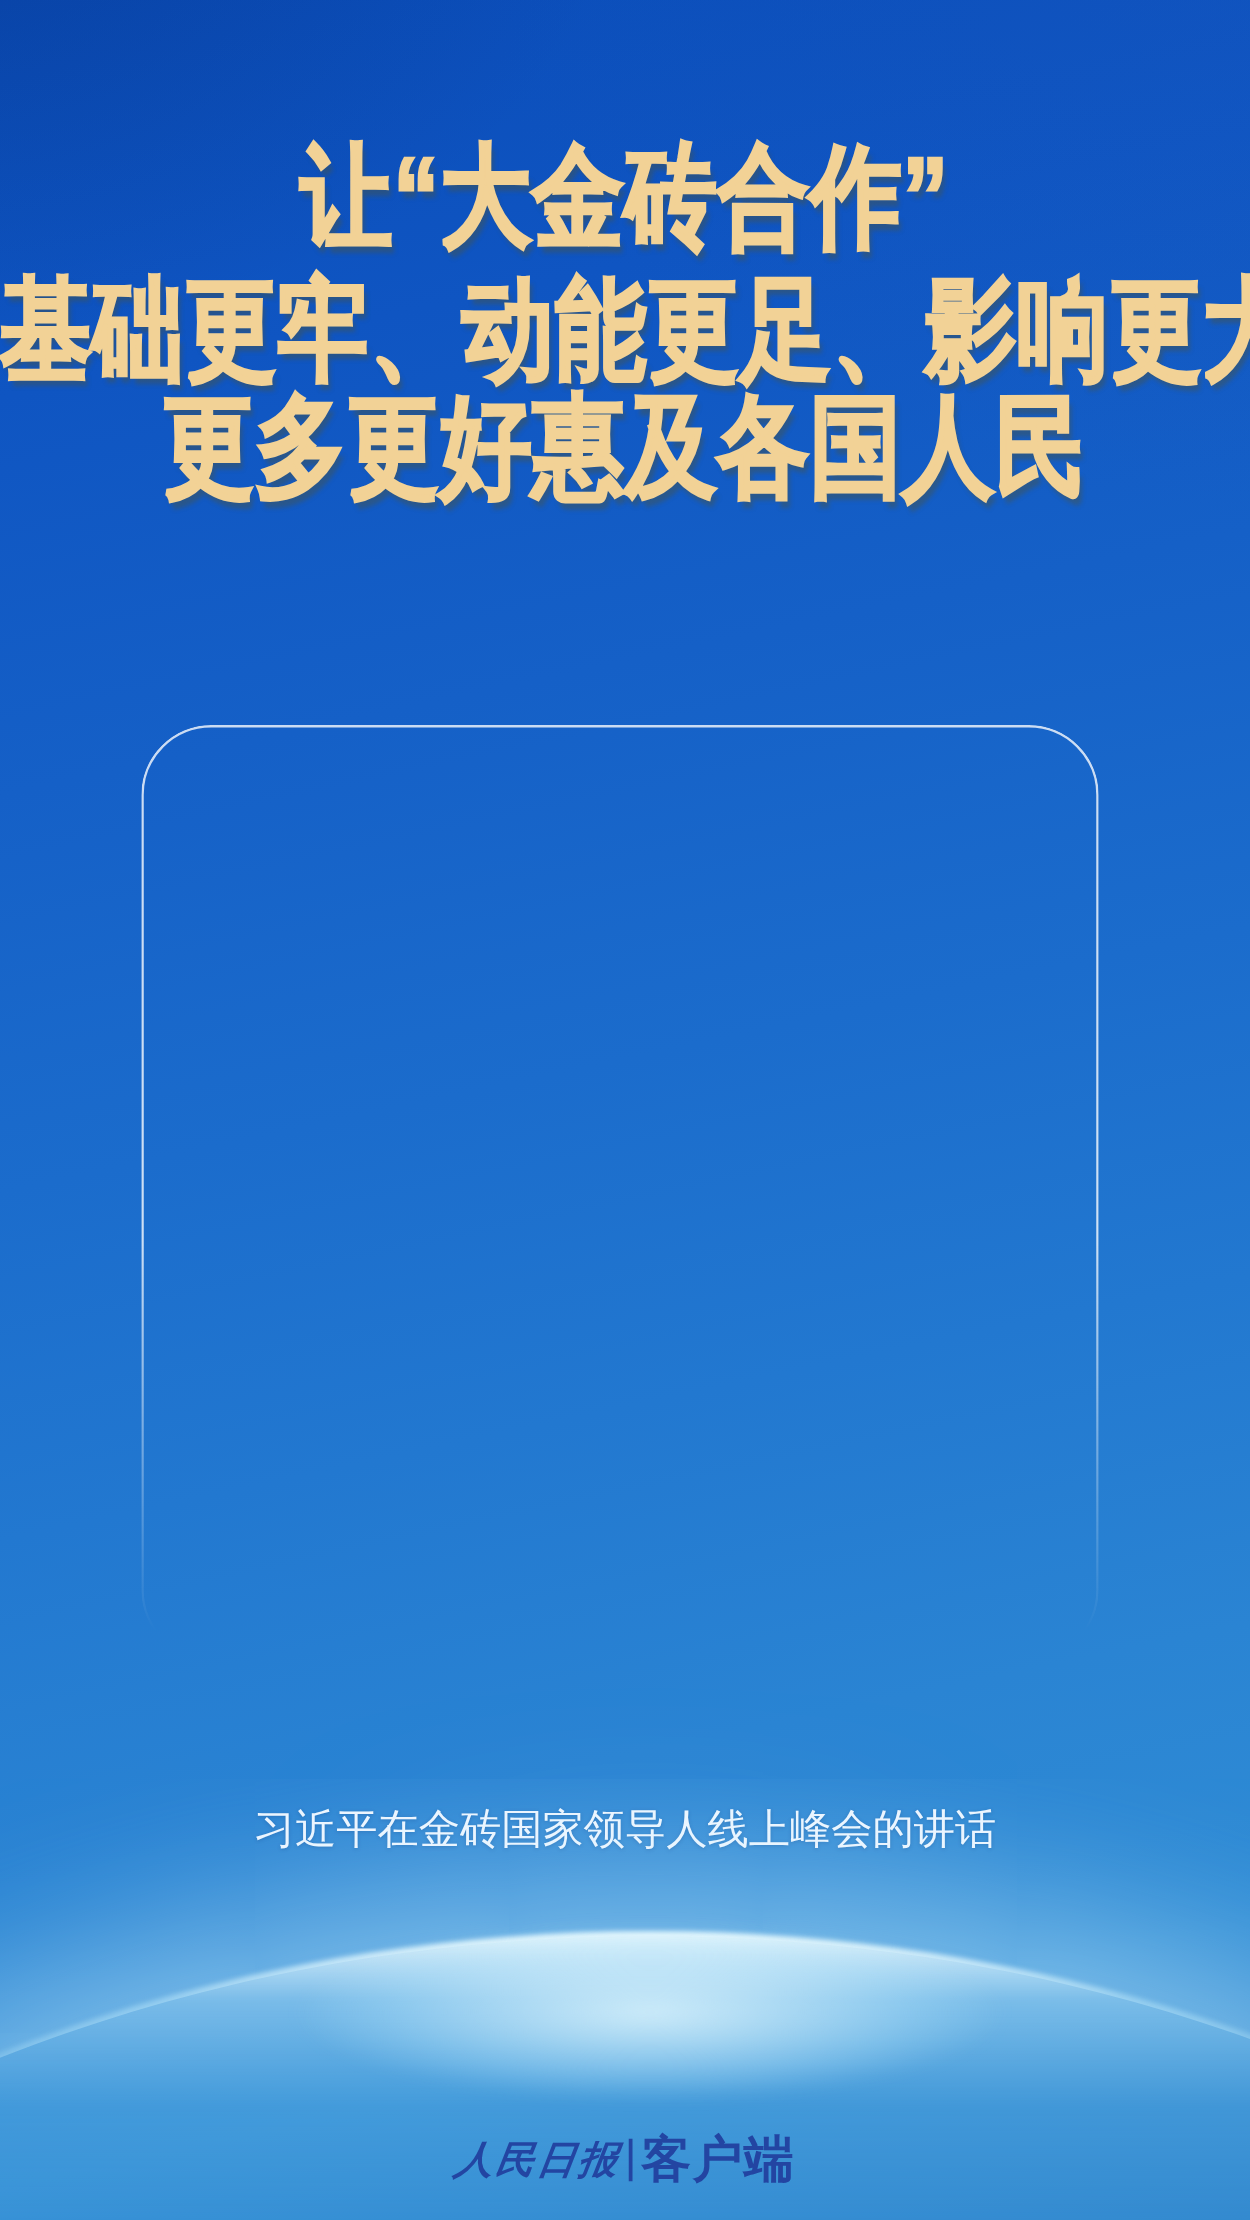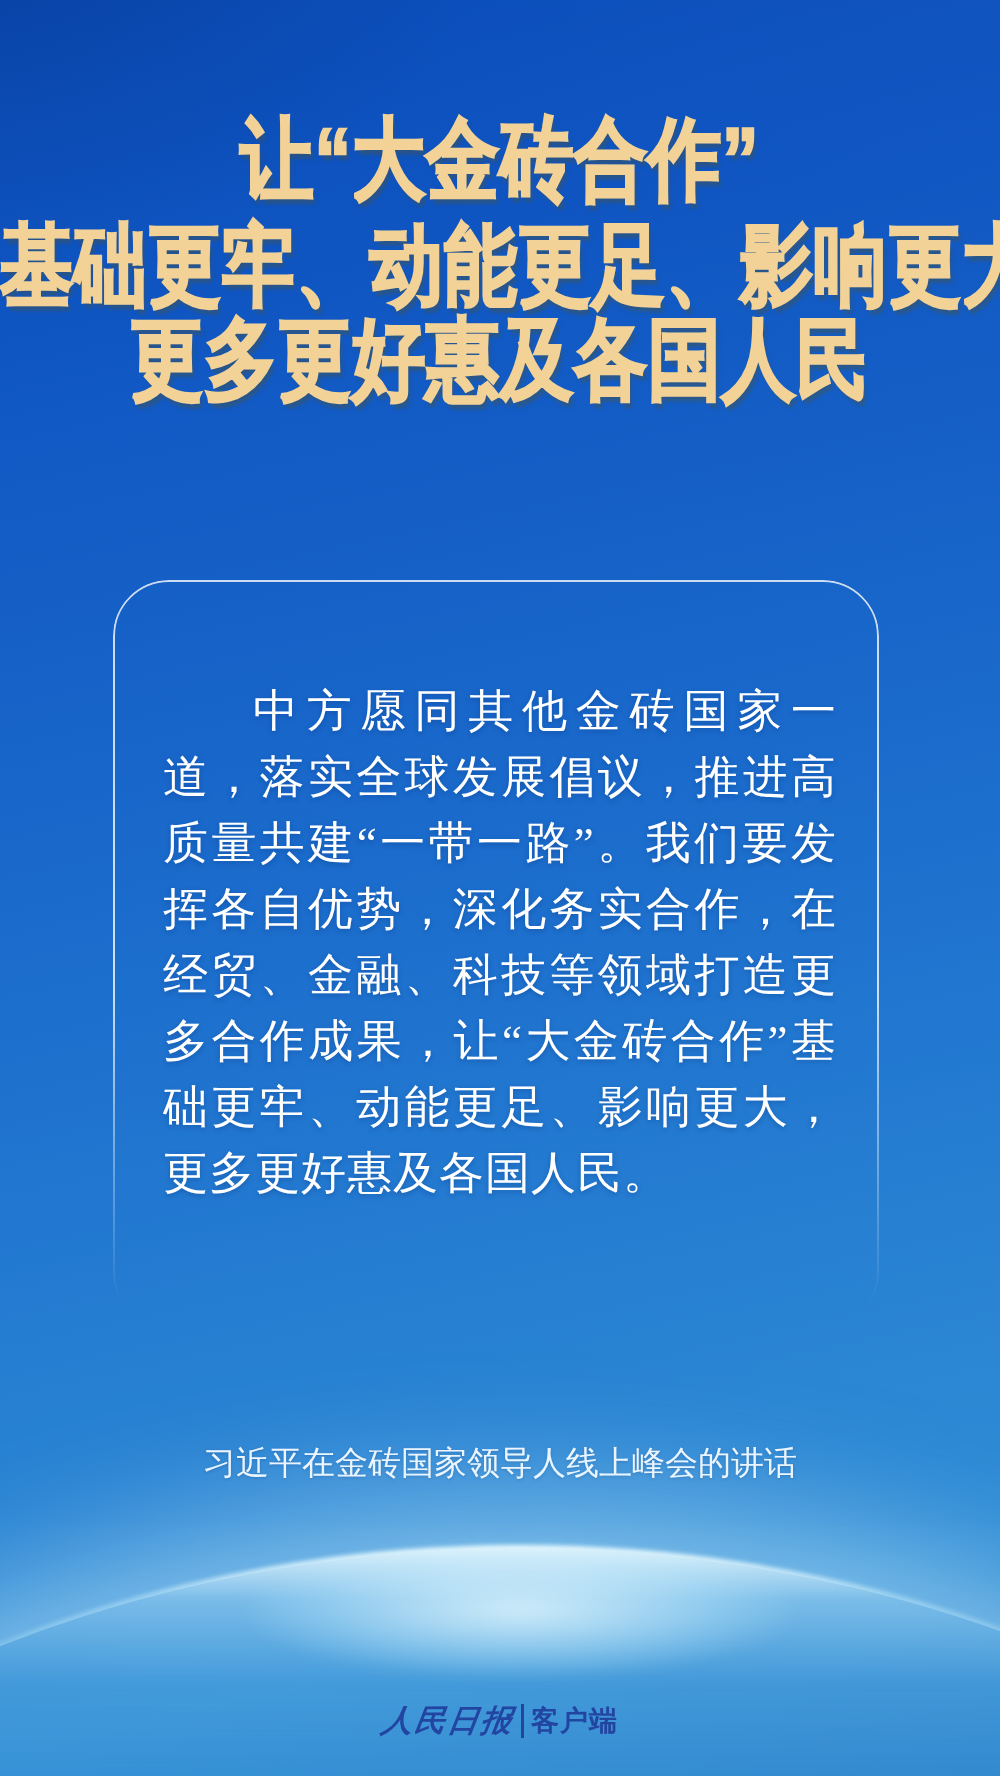--- a/index.html
+++ b/index.html
@@ -137,40 +137,39 @@
     font-size: 31px;
     transform: skewX(-8deg);
     letter-spacing: 2px;
   }
   .brand-divider {
     width: 3px; height: 34px;
     background: #2345a2;
   }
   .brand-suffix {
     font-weight: bold;
-    font-size: 28px;
+    font-size: 40px;
     letter-spacing: 1px;
   }
 </style>
 </head>
 <body>
 
 <div class="page">
 
   <div class="vignette"></div>
 
   <h1 class="title">
     <span class="t-line first">让“大金砖合作”</span>
     <span class="t-line">基础更牢、动能更足、影响更大</span>
     <span class="t-line">更多更好惠及各国人民</span>
   </h1>
 
   <div class="card">
     <div class="card-border"></div>
-    <p class="quote">中方愿同其他金砖国家一道，落实全球发展倡议，推进高质量共建“一带一路”。我们要发挥各自优势，深化务实合作，在经贸、金融、科技等领域打造更多合作成果，让“大金砖合作”基础更牢、动能更足、影响更大，更多更好惠及各国人民。</p>
   </div>
 
   <div class="attribution">
     <div class="attr-source">习近平在金砖国家领导人线上峰会的讲话</div>
   </div>
 
   <div class="earth-wrap">
     <div class="earth-halo"></div>
     <div class="earth-body"></div>
     <div class="earth-apex"></div>

